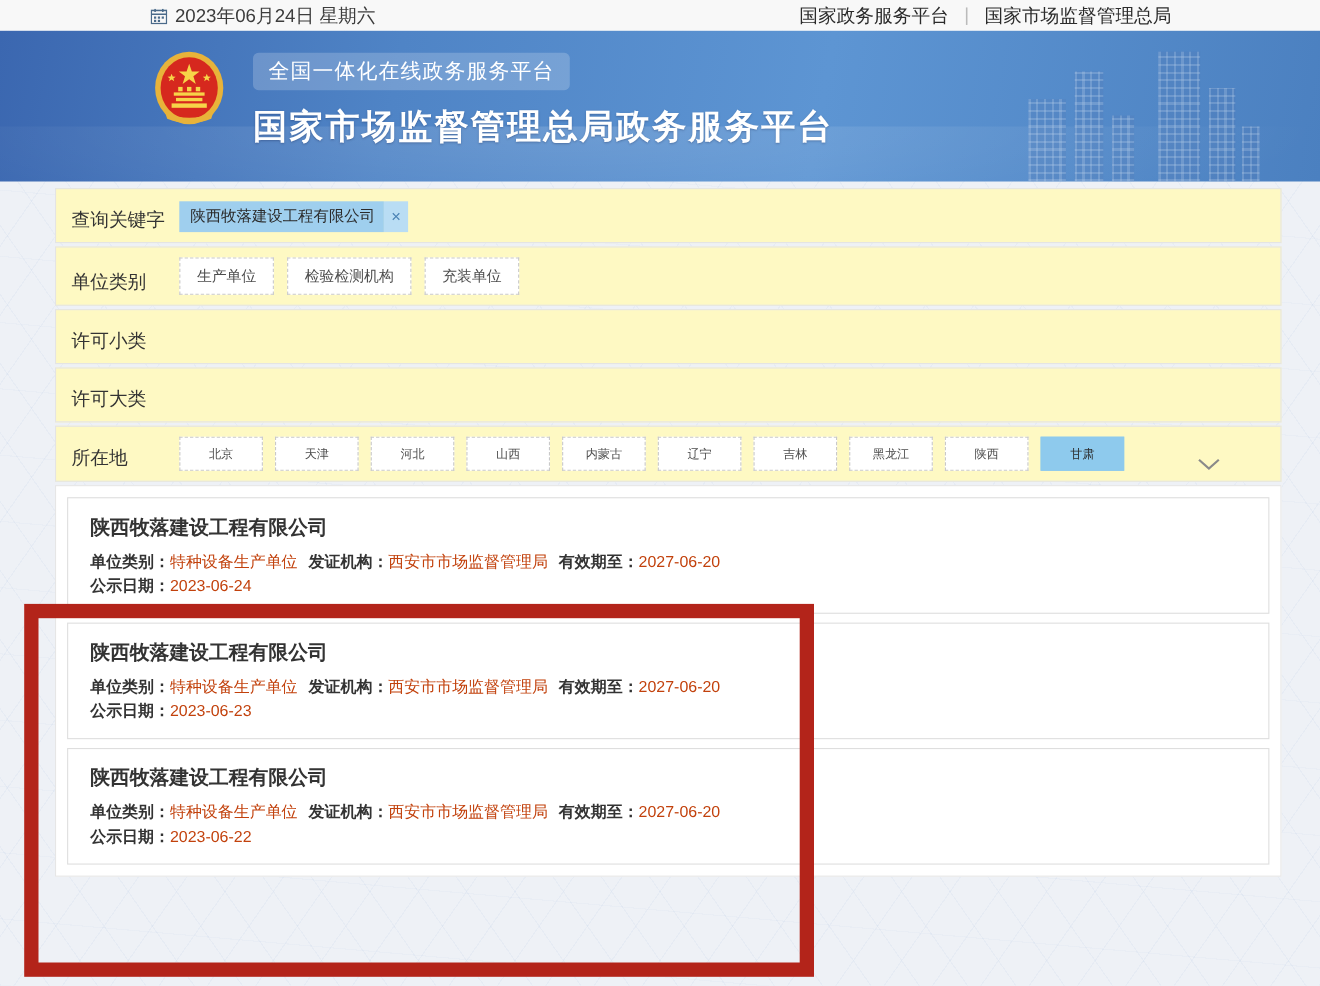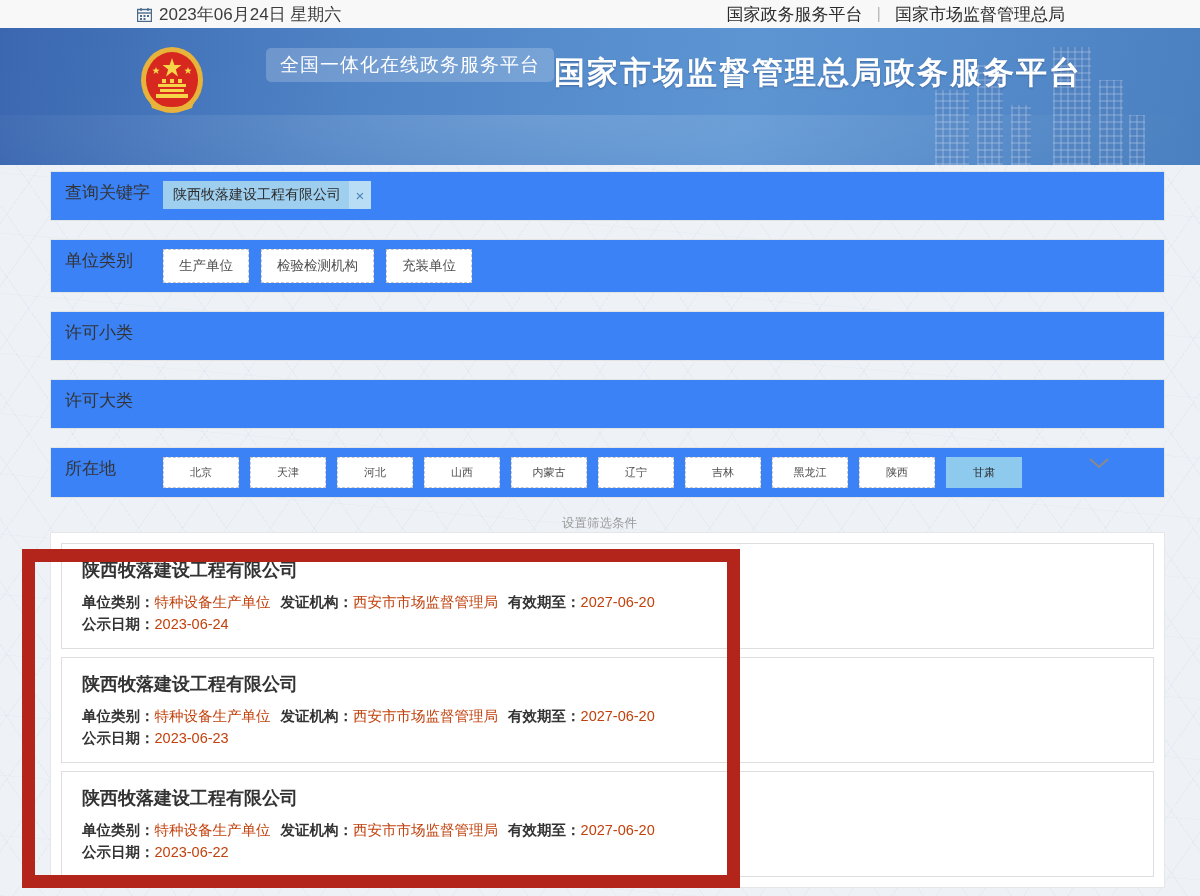--- a/index.html
+++ b/index.html
@@ -31,21 +31,21 @@
   .banner {
     height:137px; position:relative; overflow:hidden;
     background:linear-gradient(100deg,#3b67b0 0%,#4f84c6 30%,#5d95d3 62%,#4b80c0 100%);
   }
   .banner::before {
     content:""; position:absolute; left:-10%; bottom:-70px; width:120%; height:120px;
     background:radial-gradient(ellipse at 45% 0%, rgba(255,255,255,.14), transparent 60%);
   }
   .banner-inner { position:absolute; left:140px; top:12px; display:flex; align-items:flex-start; }
   .emblem { width:64px; height:70px; margin-right:26px; margin-top:6px; }
-  .banner-titles { display:flex; flex-direction:row;margin-left:36px; }
+  .banner-titles { display:flex; flex-direction:column; }
   .banner-small {
     display:inline-block; align-self:flex-start;
     background:rgba(255,255,255,.20); border-radius:5px;
     color:#fff; font-size:19px; padding:4px 14px; margin-top:8px; letter-spacing:1px;
   }
   .banner-main {
     color:#fff; font-size:31px; font-weight:bold; letter-spacing:2px; margin-top:12px;
     text-shadow:0 1px 2px rgba(0,0,40,.25);
   }
   .city { position:absolute; top:0; right:55px; width:210px; height:137px; opacity:.55; }
@@ -53,22 +53,22 @@
     position:absolute; bottom:0;
     background-image:
       repeating-linear-gradient(0deg, rgba(255,255,255,.30) 0 2px, transparent 2px 7px),
       repeating-linear-gradient(90deg, rgba(255,255,255,.30) 0 2px, transparent 2px 7px);
     background-color:rgba(90,120,180,.35);
   }
 
   
   .main { width:1115px; margin:6px 0 0 50px; position:relative; }
   .frow {
-    background:#3b82f6; border:1px solid #e4e4e4; margin-bottom:18px;
-    min-height:50px; display:flex; align-items:flex-start; padding:9px 14px;
+    background:#fef9c3; border:1px solid #e4e4e4; margin-bottom:3px;
+    min-height:50px; display:flex; align-items:flex-end; padding:9px 14px;
   }
   .flabel { width:98px; flex:0 0 98px; font-size:17px; color:#333; }
 
   .tag { display:flex; align-items:stretch; font-size:14px; }
   .tag-text { background:#9fcfee; color:#2b2b2b; padding:5px 8px 5px 10px; display:flex; align-items:center; }
   .tag-close {
     background:#b9ddf4; color:#4a82b4; width:22px; display:flex; align-items:center; justify-content:center;
     font-size:15px; cursor:pointer;
   }
 
@@ -212,21 +212,20 @@
     <button class="prov-btn">陕西</button>
     <button class="prov-btn active">甘肃</button>
     <span class="chevron">
       <svg width="22" height="12" viewBox="0 0 22 12">
           <polyline points="2,2 11,10 20,2" fill="none" stroke="#8a8a8a" stroke-width="2"></polyline>
         </svg>
     </span>
   </div>
 
 
-  <div class="hidden-text">设置筛选条件</div>
 
   <div class="results">
 
     <div class="rcard">
       <div class="rtitle">陕西牧落建设工程有限公司</div>
       <div class="rline">
         <b>单位类别：</b><span class="v">特种设备生产单位</span>
         <b>发证机构：</b><span class="v">西安市市场监督管理局</span>
         <b>有效期至：</b><span class="v">2027-06-20</span>
       </div>

